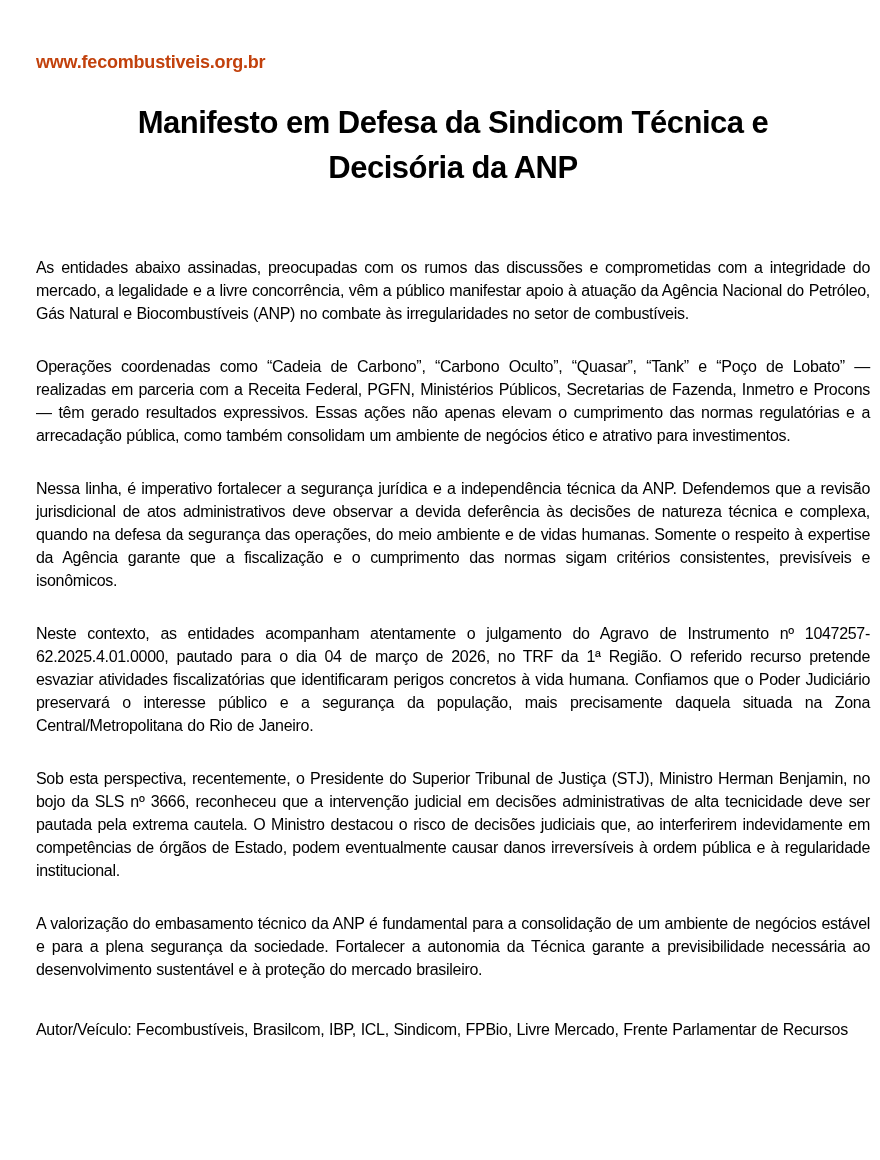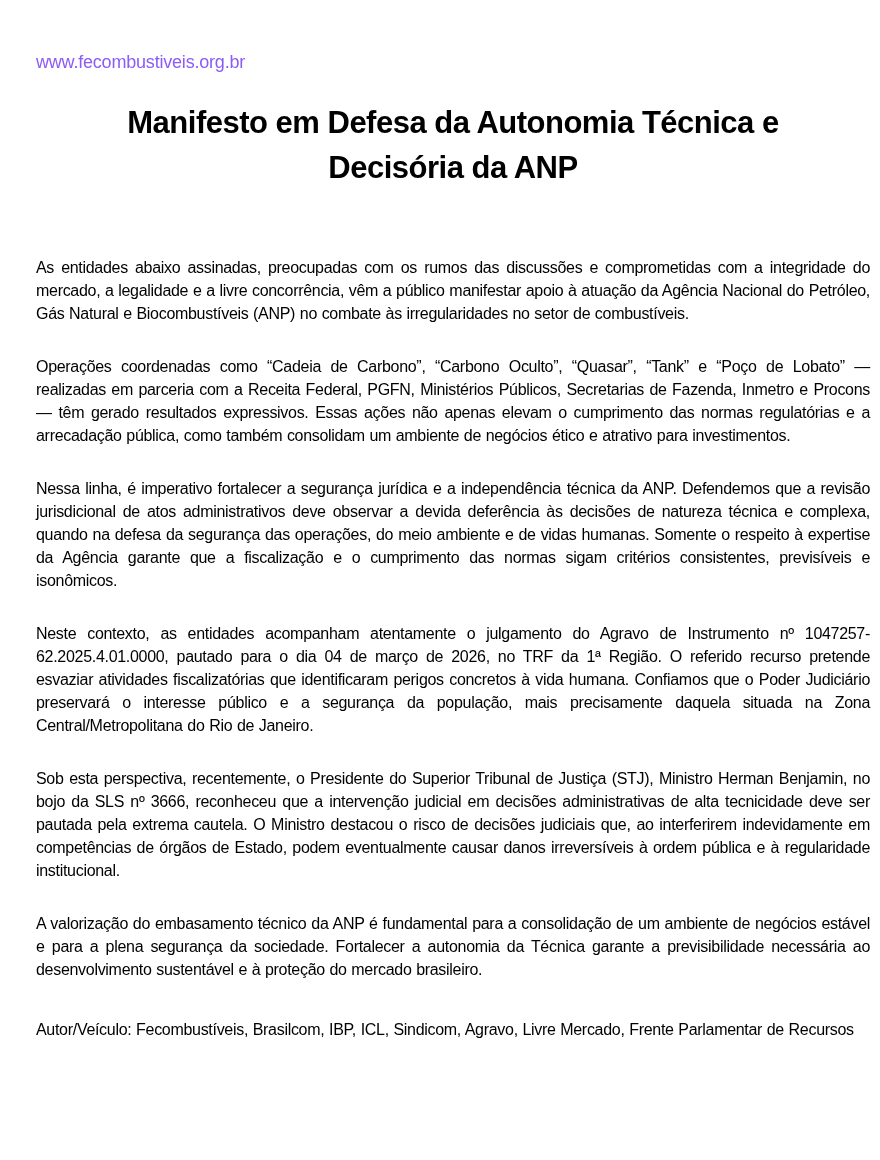--- a/index.html
+++ b/index.html
@@ -16,24 +16,24 @@
   }
   .page {
     box-sizing: border-box;
     width: 880px;
     height: 1160px;
     padding: 52px 10px 0 36px;
     background: #ffffff;
   }
   .site-url {
     font-size: 18px;
-    font-weight: 400;
+    font-weight: 700;
     line-height: 20px;
     letter-spacing: -0.2px;
-    color: #8b5cf6;
+    color: #c2410c;
   }
   .title {
     max-width: 720px;
     margin: 28px auto 0 auto;
     text-align: center;
     font-size: 31px;
     font-weight: 700;
     line-height: 45px;
     letter-spacing: -0.5px;
     color: #000000;
@@ -54,33 +54,33 @@
     margin-top: 37px;
   }
 </style>
 </head>
 <body>
 
 <div class="page">
 
   <div class="site-url">www.fecombustiveis.org.br</div>
 
-  <h1 class="title">Manifesto em Defesa da Autonomia Técnica e Decisória da ANP</h1>
+  <h1 class="title">Manifesto em Defesa da Sindicom Técnica e Decisória da ANP</h1>
 
   <div class="content">
 
     <p class="body-paragraph">As entidades abaixo assinadas, preocupadas com os rumos das discussões e comprometidas com a integridade do mercado, a legalidade e a livre concorrência, vêm a público manifestar apoio à atuação da Agência Nacional do Petróleo, Gás Natural e Biocombustíveis (ANP) no combate às irregularidades no setor de combustíveis.</p>
 
     <p class="body-paragraph">Operações coordenadas como “Cadeia de Carbono”, “Carbono Oculto”, “Quasar”, “Tank” e “Poço de Lobato” — realizadas em parceria com a Receita Federal, PGFN, Ministérios Públicos, Secretarias de Fazenda, Inmetro e Procons — têm gerado resultados expressivos. Essas ações não apenas elevam o cumprimento das normas regulatórias e a arrecadação pública, como também consolidam um ambiente de negócios ético e atrativo para investimentos.</p>
 
     <p class="body-paragraph">Nessa linha, é imperativo fortalecer a segurança jurídica e a independência técnica da ANP. Defendemos que a revisão jurisdicional de atos administrativos deve observar a devida deferência às decisões de natureza técnica e complexa, quando na defesa da segurança das operações, do meio ambiente e de vidas humanas. Somente o respeito à expertise da Agência garante que a fiscalização e o cumprimento das normas sigam critérios consistentes, previsíveis e isonômicos.</p>
 
     <p class="body-paragraph">Neste contexto, as entidades acompanham atentamente o julgamento do Agravo de Instrumento nº 1047257-62.2025.4.01.0000, pautado para o dia 04 de março de 2026, no TRF da 1ª Região. O referido recurso pretende esvaziar atividades fiscalizatórias que identificaram perigos concretos à vida humana. Confiamos que o Poder Judiciário preservará o interesse público e a segurança da população, mais precisamente daquela situada na Zona Central/Metropolitana do Rio de Janeiro.</p>
 
     <p class="body-paragraph">Sob esta perspectiva, recentemente, o Presidente do Superior Tribunal de Justiça (STJ), Ministro Herman Benjamin, no bojo da SLS nº 3666, reconheceu que a intervenção judicial em decisões administrativas de alta tecnicidade deve ser pautada pela extrema cautela. O Ministro destacou o risco de decisões judiciais que, ao interferirem indevidamente em competências de órgãos de Estado, podem eventualmente causar danos irreversíveis à ordem pública e à regularidade institucional.</p>
 
     <p class="body-paragraph">A valorização do embasamento técnico da ANP é fundamental para a consolidação de um ambiente de negócios estável e para a plena segurança da sociedade. Fortalecer a autonomia da Técnica garante a previsibilidade necessária ao desenvolvimento sustentável e à proteção do mercado brasileiro.</p>
 
-    <p class="body-paragraph author-line">Autor/Veículo: Fecombustíveis, Brasilcom, IBP, ICL, Sindicom, Agravo, Livre Mercado, Frente Parlamentar de Recursos</p>
+    <p class="body-paragraph author-line">Autor/Veículo: Fecombustíveis, Brasilcom, IBP, ICL, Sindicom, FPBio, Livre Mercado, Frente Parlamentar de Recursos</p>
 
   </div>
 
 </div>
 
 </body></html>

